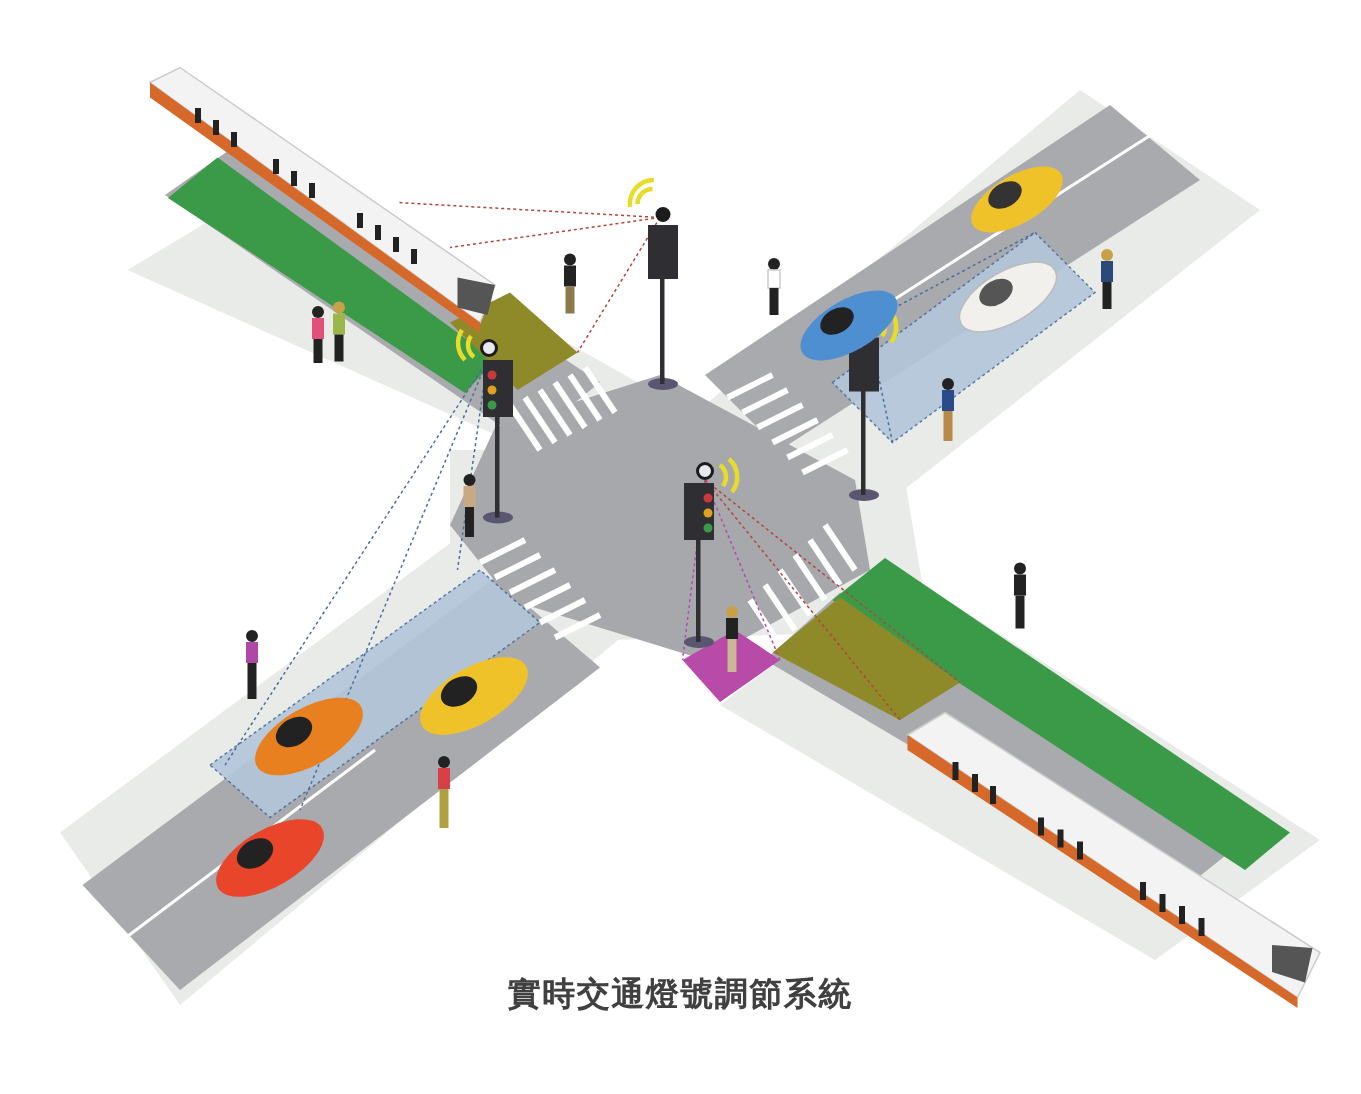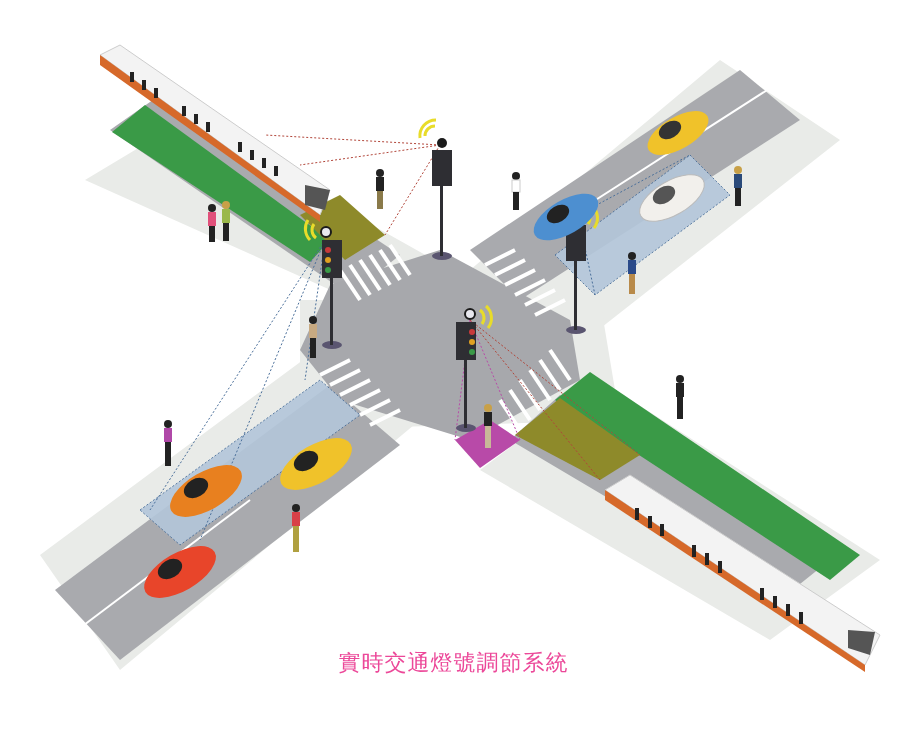--- a/index.html
+++ b/index.html
@@ -1,20 +1,20 @@
 <!DOCTYPE html>
 <html><head>
 <meta charset="utf-8">
 <style>
   html, body { margin: 0; padding: 0; background: #ffffff; }
   body { width: 907px; height: 729px; position: relative; overflow: hidden;
          font-family: "DejaVu Sans", "Liberation Sans", sans-serif; }
   #scene { position: absolute; left: 0; top: 0; width: 907px; height: 729px; }
   .caption { position: absolute; left: 0; width: 907px; top: 648px; text-align: center;
-             font-size: 22px; font-weight: normal; color: #ec4899; letter-spacing: 1px; }
+             font-size: 22px; font-weight: bold; color: #404040; letter-spacing: 1px; }
 </style>
 </head>
 <body>
 
 <svg id="scene" viewBox="0 0 907 729" xmlns="http://www.w3.org/2000/svg">
 
   <g>
     <polygon points="85,180 185,120 470,280 420,330" fill="#e9ebe8"></polygon>
     <polygon points="470,270 720,60 840,140 560,360" fill="#e9ebe8"></polygon>
     <polygon points="40,555 330,340 420,420 120,670" fill="#e9ebe8"></polygon>

